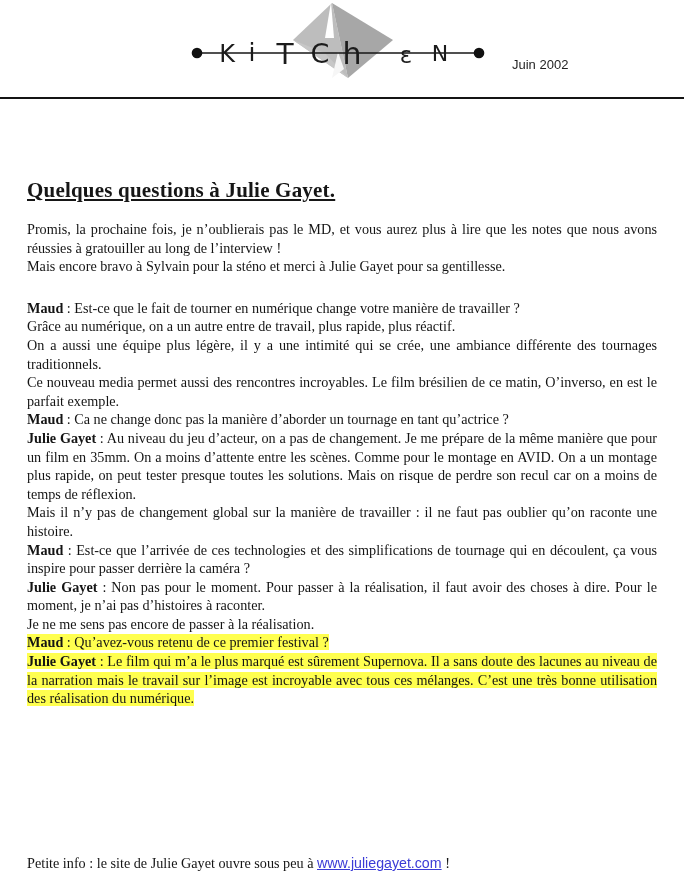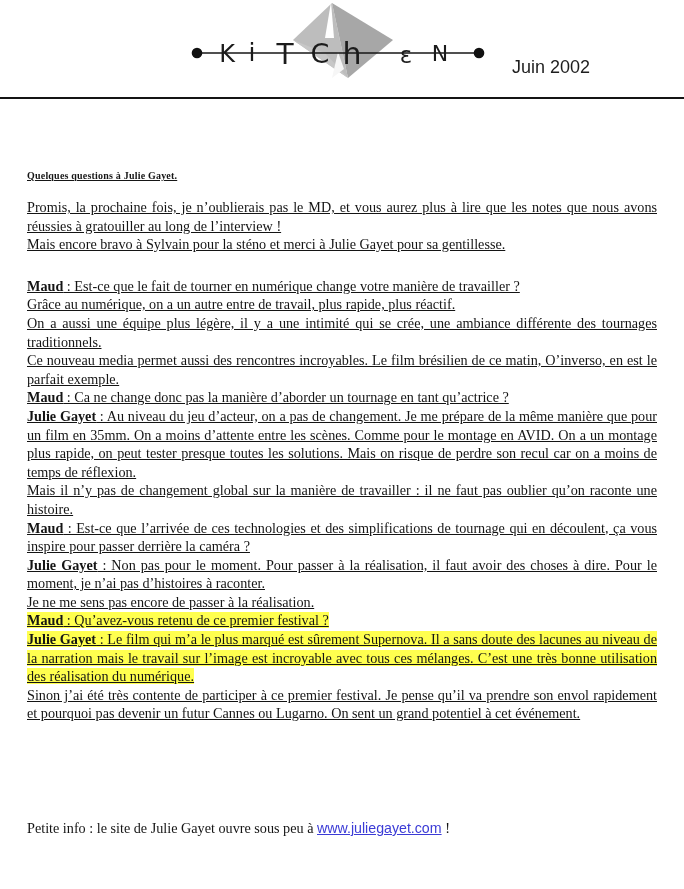--- a/index.html
+++ b/index.html
@@ -9,47 +9,46 @@
     position:relative;
     overflow:hidden;
     font-family:"Liberation Serif", serif;
     color:#161616;
     -webkit-font-smoothing:antialiased;
   }
   .logo-svg { position:absolute; left:185px; top:0; }
   .issue-date {
     position:absolute; left:512px; top:57px;
     font-family:"Liberation Sans", sans-serif;
-    font-size:18px; color:#1e1e1e;
+    font-size:13px; color:#1e1e1e;
   }
   .header-divider {
     position:absolute; left:0; top:97px;
     width:684px; height:2px; background:#141414;
   }
   .article {
     position:absolute; left:27px; top:170px; width:630px;
   }
   .article-title {
-    font-size:10px; font-weight:bold;
+    font-size:21px; font-weight:bold;
     text-decoration:underline;
-    margin:0 0 17px 0;
+    margin:8px 0 17px 0;
     letter-spacing:0.2px;
   }
   .para {
     margin:0;
     font-size:14.2px;
     line-height:18.6px;
     text-align:justify;
     color:#141414;
-    text-decoration:underline;
   }
   .gap-above { margin-top:23px; }
   .highlight .inline { background-color:var(--hl-color,#ffff4f); }
   .footer-note {
-    position:absolute; left:27px; top:819px;
+    position:absolute; left:27px; top:854px;
     font-size:14.2px; line-height:18.6px; color:#141414;
   }
   .site-link {
     font-family:"Liberation Sans", sans-serif;
     color:var(--link-color,#3b3bd6);
     text-decoration:underline;
     cursor:pointer;
   }
   .logo-letter {
     font-family:"DejaVu Sans", sans-serif;
@@ -101,16 +100,15 @@
   <p class="para"><b class="inline">Maud</b><span class="inline"> : Ca ne change donc pas la manière d’aborder un tournage en tant qu’actrice ?</span></p>
   <p class="para"><b class="inline">Julie Gayet</b><span class="inline"> : Au niveau du jeu d’acteur, on a pas de changement. Je me prépare de la même manière que pour un film en 35mm. On a moins d’attente entre les scènes. Comme pour le montage en AVID. On a un montage plus rapide, on peut tester presque toutes les solutions. Mais on risque de perdre son recul car on a moins de temps de réflexion.</span></p>
   <p class="para"><b class="inline"></b><span class="inline">Mais il n’y pas de changement global sur la manière de travailler : il ne faut pas oublier qu’on raconte une histoire.</span></p>
   <p class="para"><b class="inline">Maud</b><span class="inline"> : Est-ce que l’arrivée de ces technologies et des simplifications de tournage qui en découlent, ça vous inspire pour passer derrière la caméra ?</span></p>
   <p class="para"><b class="inline">Julie Gayet</b><span class="inline"> : Non pas pour le moment. Pour passer à la réalisation, il faut avoir des choses à dire. Pour le moment, je n’ai pas d’histoires à raconter.</span></p>
   <p class="para"><b class="inline"></b><span class="inline">Je ne me sens pas encore de passer à la réalisation.</span></p>
 
   <p class="para highlight"><b class="inline">Maud</b><span class="inline"> : Qu’avez-vous retenu de ce premier festival ?</span></p>
   <p class="para highlight"><b class="inline">Julie Gayet</b><span class="inline"> : Le film qui m’a le plus marqué est sûrement Supernova. Il a sans doute des lacunes au niveau de la narration mais le travail sur l’image est incroyable avec tous ces mélanges. C’est une très bonne utilisation des réalisation du numérique.</span></p>
 
-  <p class="para"><b class="inline"></b><span class="inline">Sinon j’ai été très contente de participer à ce premier festival. Je pense qu’il va prendre son envol rapidement et pourquoi pas devenir un futur Cannes ou Lugarno. On sent un grand potentiel à cet événement.</span></p>
 </div>
 
 <div class="footer-note"><span>Petite info : le site de Julie Gayet ouvre sous peu à </span><a href="#" class="site-link">www.juliegayet.com</a><span> !</span></div>
 
 </body></html>

